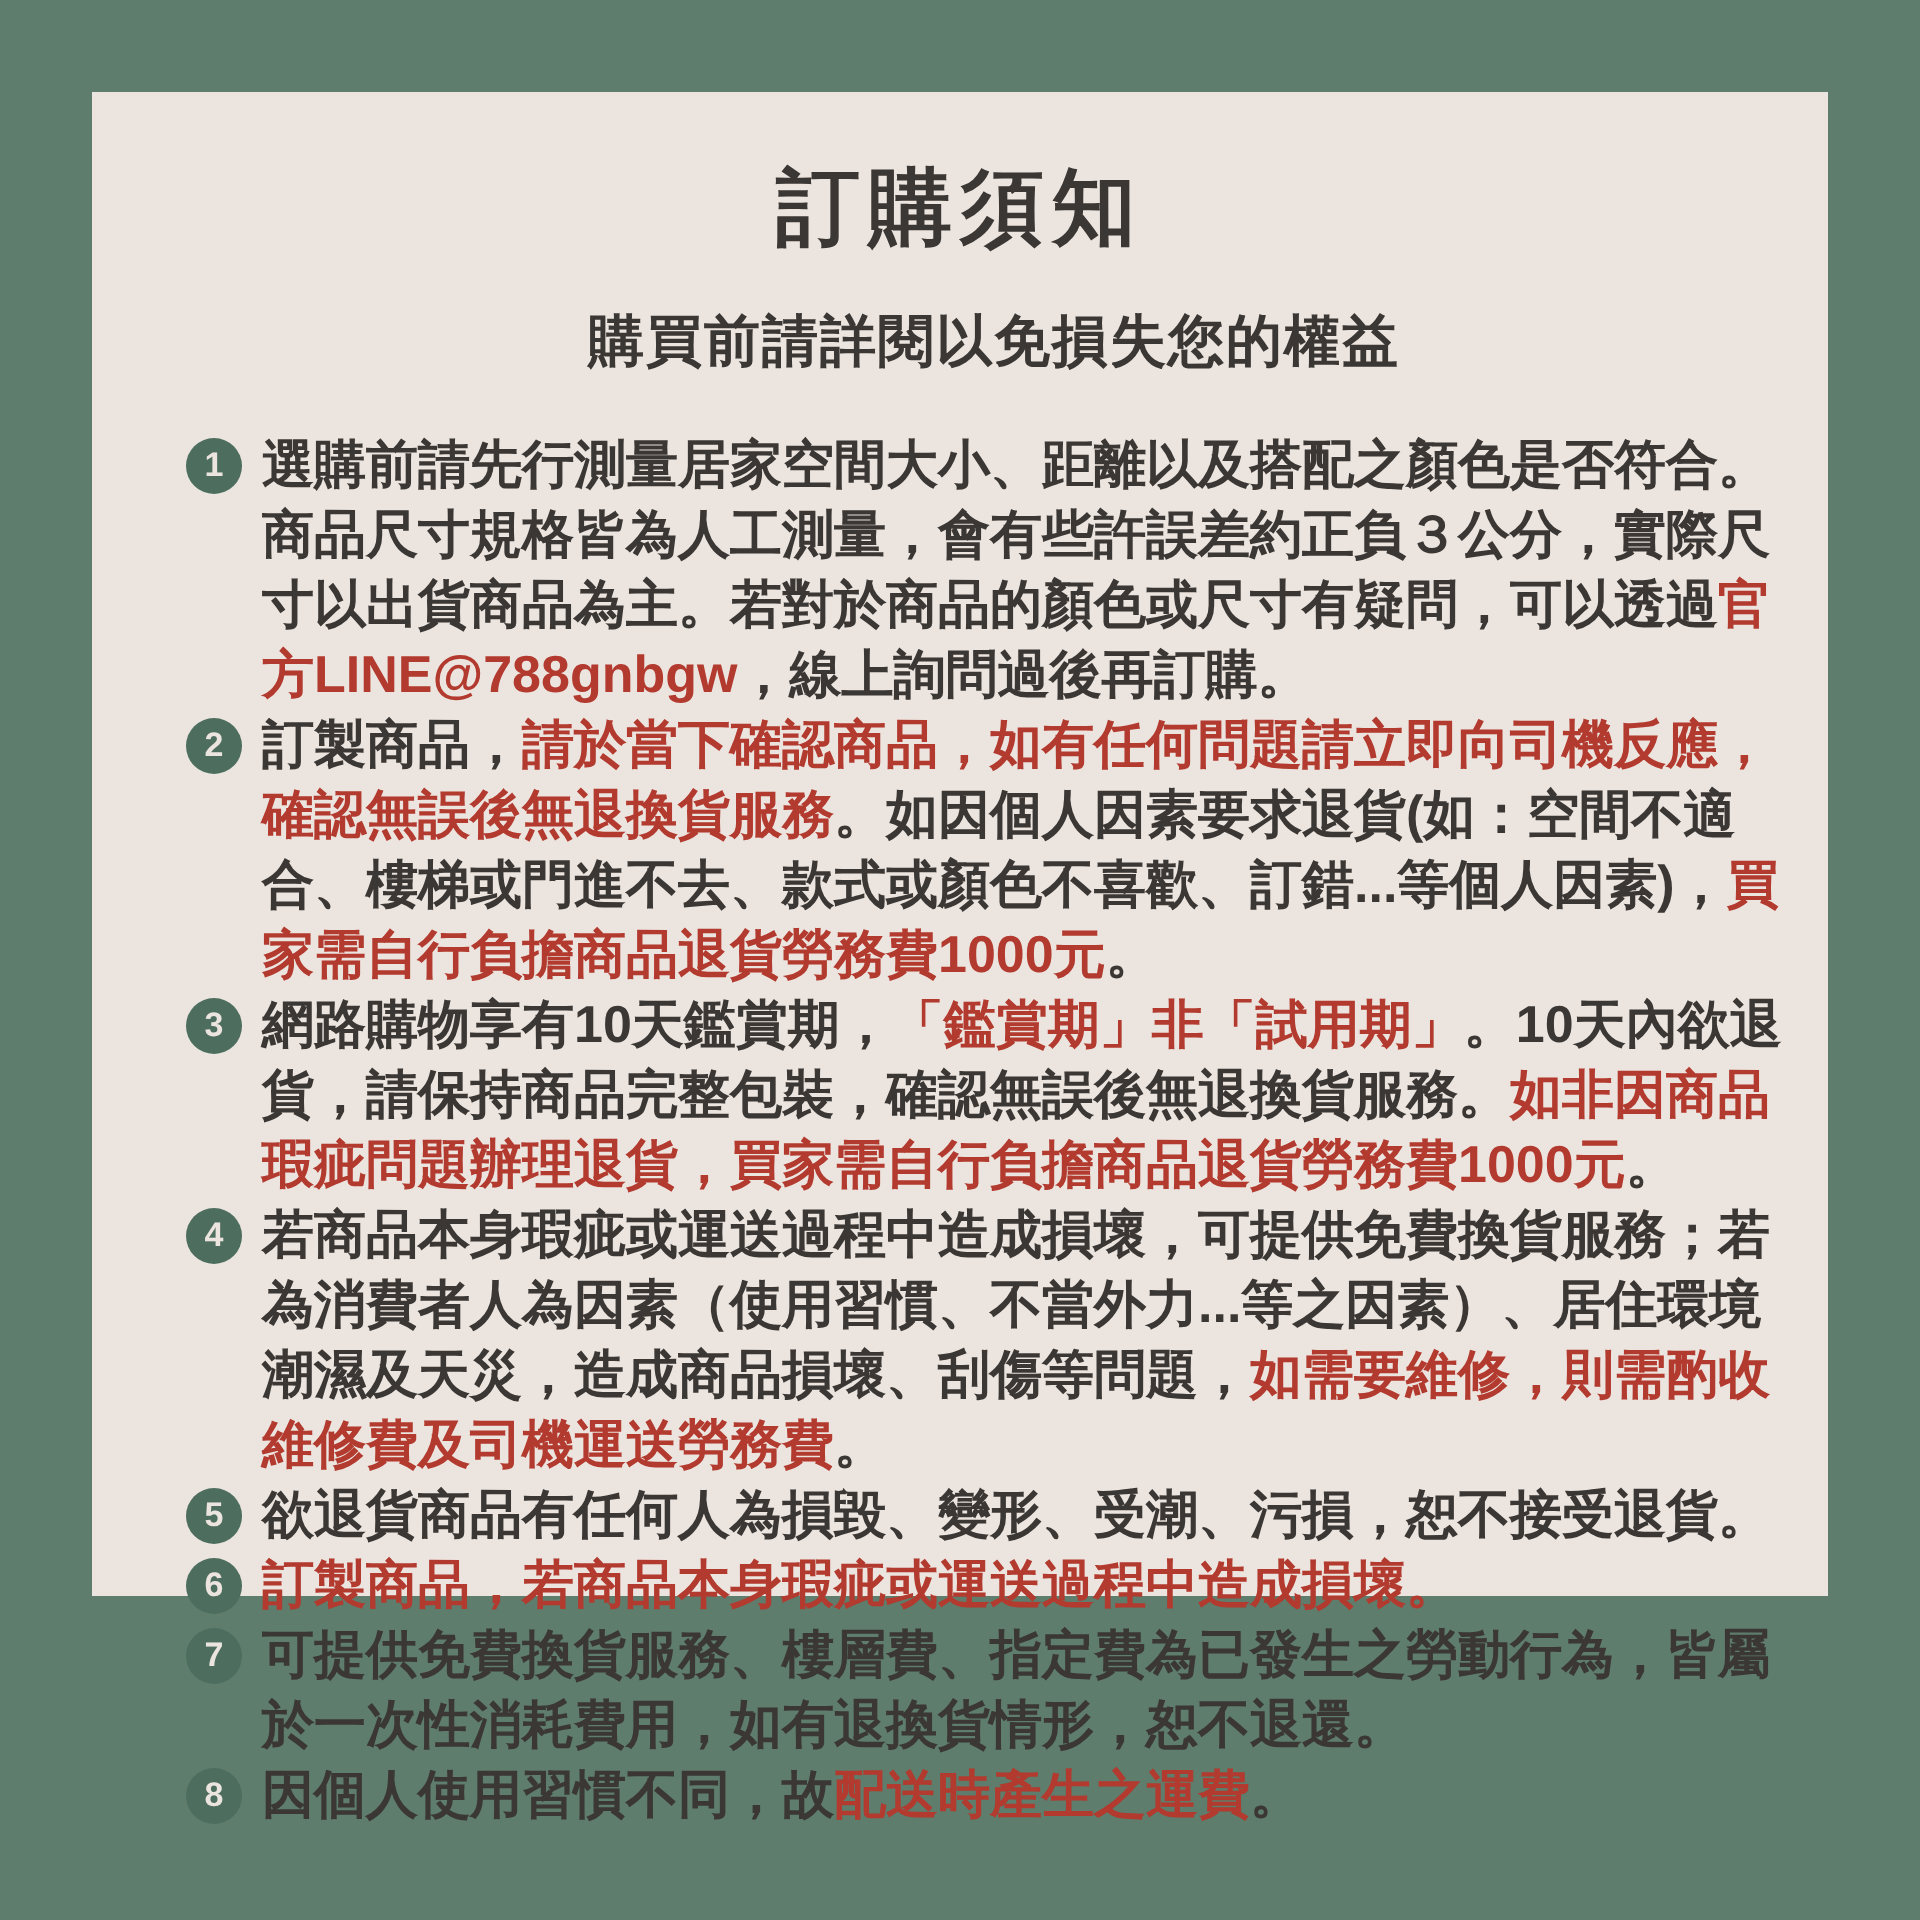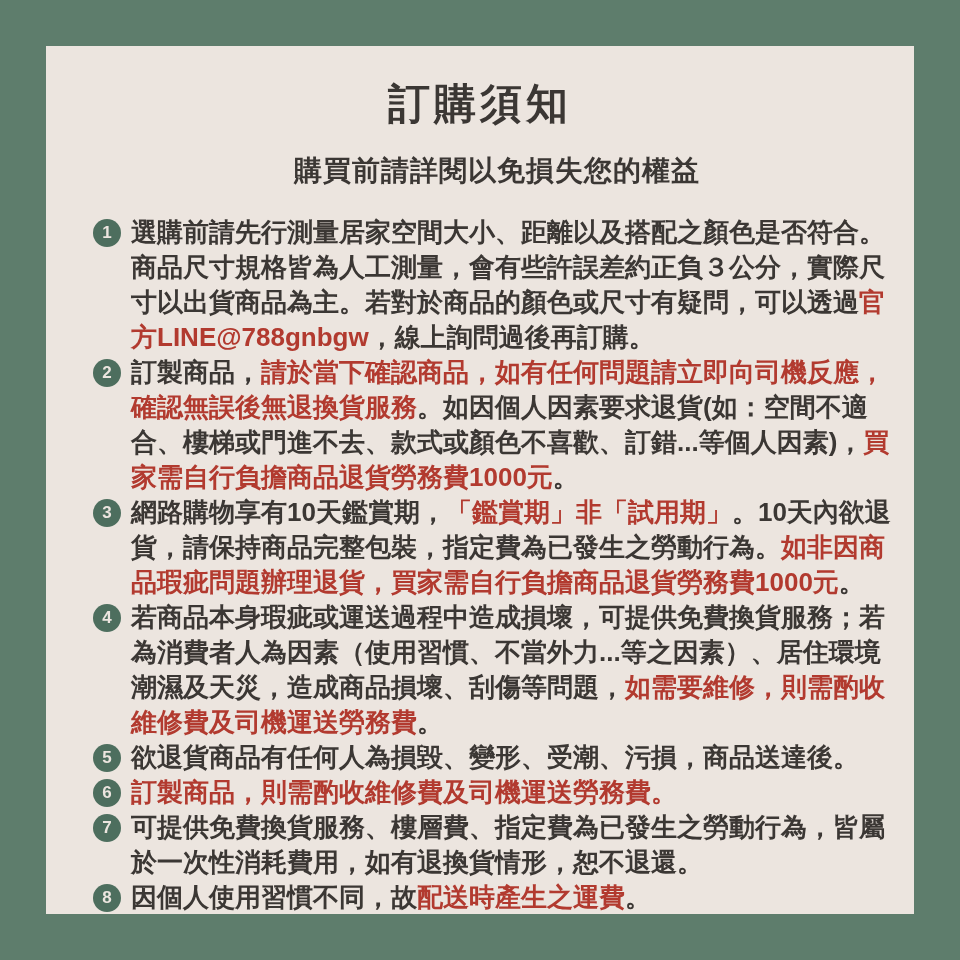--- a/index.html
+++ b/index.html
@@ -11,21 +11,21 @@
   }
   * { margin: 0; padding: 0; box-sizing: border-box; }
   html, body {
     width: 960px; height: 960px;
     font-family: "Liberation Sans", "DejaVu Sans", sans-serif;
   }
   body { background: var(--border-green); position: relative; overflow: hidden; }
   .panel {
     position: absolute;
     left: 46px; top: 46px;
-    width: 868px; height: 868px;
+    width: 868px; height: 752px;
     background: var(--panel-cream);
   }
   .page-title {
     margin-top: 30px;
     text-align: center;
     font-size: 42px;
     font-weight: 800;
     letter-spacing: 4px;
     color: var(--text-dark);
   }
@@ -91,42 +91,42 @@
     <li class="notice-item">
       <span class="badge">2</span>
       <p class="item-text">
         <span class="seg" data-color="dark">訂製商品，</span><span class="seg" data-color="red">請於當下確認商品，如有任何問題請立即向司機反應，確認無誤後無退換貨服務</span><span class="seg" data-color="dark">。如因個人因素要求退貨(如：空間不適合、樓梯或門進不去、款式或顏色不喜歡、訂錯...等個人因素)，</span><span class="seg" data-color="red">買家需自行負擔商品退貨勞務費1000元</span><span class="seg" data-color="dark">。</span>
       </p>
     </li>
 
     <li class="notice-item">
       <span class="badge">3</span>
       <p class="item-text">
-        <span class="seg" data-color="dark">網路購物享有10天鑑賞期，</span><span class="seg" data-color="red">「鑑賞期」非「試用期」</span><span class="seg" data-color="dark">。10天內欲退貨，請保持商品完整包裝，指定費為已發生之勞動行為。</span><span class="seg" data-color="red">如非因商品瑕疵問題辦理退貨，買家需自行負擔商品退貨勞務費1000元</span><span class="seg" data-color="dark">。</span>
+        <span class="seg" data-color="dark">網路購物享有10天鑑賞期，</span><span class="seg" data-color="red">「鑑賞期」非「試用期」</span><span class="seg" data-color="dark">。10天內欲退貨，請保持商品完整包裝，確認無誤後無退換貨服務。</span><span class="seg" data-color="red">如非因商品瑕疵問題辦理退貨，買家需自行負擔商品退貨勞務費1000元</span><span class="seg" data-color="dark">。</span>
       </p>
     </li>
 
     <li class="notice-item">
       <span class="badge">4</span>
       <p class="item-text">
         <span class="seg" data-color="dark">若商品本身瑕疵或運送過程中造成損壞，可提供免費換貨服務；若為消費者人為因素（使用習慣、不當外力...等之因素）、居住環境潮濕及天災，造成商品損壞、刮傷等問題，</span><span class="seg" data-color="red">如需要維修，則需酌收維修費及司機運送勞務費</span><span class="seg" data-color="dark">。</span>
       </p>
     </li>
 
     <li class="notice-item">
       <span class="badge">5</span>
       <p class="item-text">
-        <span class="seg" data-color="dark">欲退貨商品有任何人為損毀、變形、受潮、污損，商品送達後。</span>
+        <span class="seg" data-color="dark">欲退貨商品有任何人為損毀、變形、受潮、污損，恕不接受退貨。</span>
       </p>
     </li>
 
     <li class="notice-item">
       <span class="badge">6</span>
       <p class="item-text">
-        <span class="seg" data-color="red">訂製商品，則需酌收維修費及司機運送勞務費。</span>
+        <span class="seg" data-color="red">訂製商品，若商品本身瑕疵或運送過程中造成損壞。</span>
       </p>
     </li>
 
     <li class="notice-item">
       <span class="badge">7</span>
       <p class="item-text">
         <span class="seg" data-color="dark">可提供免費換貨服務、樓層費、指定費為已發生之勞動行為，皆屬於一次性消耗費用，如有退換貨情形，恕不退還。</span>
       </p>
     </li>
 

